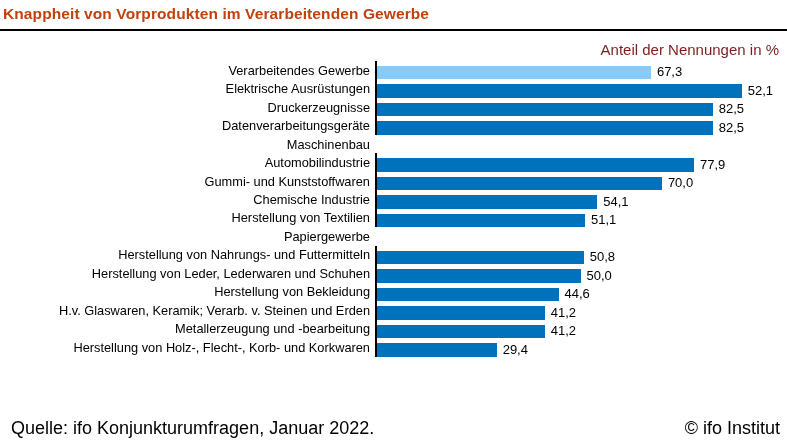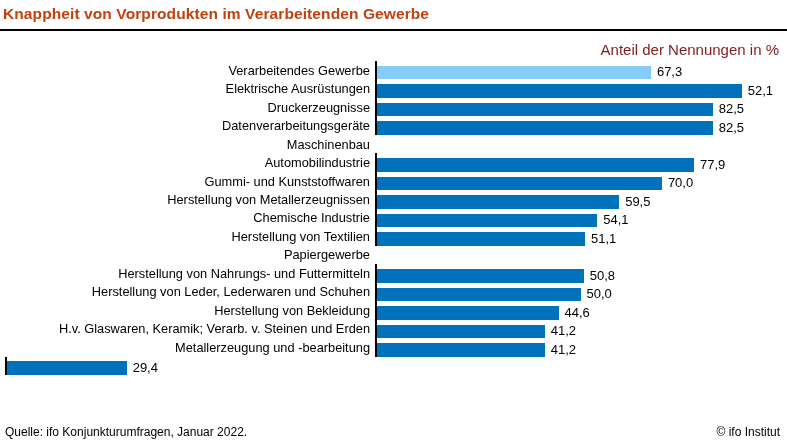--- a/index.html
+++ b/index.html
@@ -68,24 +68,24 @@
     flex: 0 0 auto;
   }
   .val-label {
     font-size: 13px;
     color: #000000;
     margin-left: 6px;
     white-space: nowrap;
   }
   .footer {
     position: absolute;
-    left: 5px; right: 7px; bottom: 4px;
+    left: 11px; right: 7px; bottom: 4px;
     display: flex;
     justify-content: space-between;
-    font-size: 12px;
+    font-size: 18px;
     color: #000000;
   }
 </style>
 </head>
 <body>
 
 <div class="page">
   <div class="title">Knappheit von Vorprodukten im Verarbeitenden Gewerbe</div>
   <div class="title-rule"></div>
   <div class="subtitle">Anteil der Nennungen in %</div>
@@ -129,27 +129,20 @@
         </div>
       </div>
       <div class="row">
         <div class="cat-label">Gummi- und Kunststoffwaren</div>
         <div class="barzone">
           <div class="bar" style="width: 284.9px; background: rgb(0, 114, 188);"></div>
           <div class="val-label">70,0</div>
         </div>
       </div>
       <div class="row">
-        <div class="cat-label">Herstellung von Metallerzeugnissen</div>
-        <div class="barzone">
-          <div class="bar" style="width: 242.165px; background: rgb(0, 114, 188);"></div>
-          <div class="val-label">59,5</div>
-        </div>
-      </div>
-      <div class="row">
         <div class="cat-label">Chemische Industrie</div>
         <div class="barzone">
           <div class="bar" style="width: 220.187px; background: rgb(0, 114, 188);"></div>
           <div class="val-label">54,1</div>
         </div>
       </div>
       <div class="row">
         <div class="cat-label">Herstellung von Textilien</div>
         <div class="barzone">
           <div class="bar" style="width: 207.977px; background: rgb(0, 114, 188);"></div>
@@ -188,20 +181,21 @@
         </div>
       </div>
       <div class="row">
         <div class="cat-label">Metallerzeugung und -bearbeitung</div>
         <div class="barzone">
           <div class="bar" style="width: 167.684px; background: rgb(0, 114, 188);"></div>
           <div class="val-label">41,2</div>
         </div>
       </div>
       <div class="row">
+        <div class="cat-label">Herstellung von Holz-, Flecht-, Korb- und Korkwaren</div>
         <div class="barzone">
           <div class="bar" style="width: 119.658px; background: rgb(0, 114, 188);"></div>
           <div class="val-label">29,4</div>
         </div>
       </div>
     </div>
   <div class="footer">
     <span>Quelle: ifo Konjunkturumfragen, Januar 2022.</span>
     <span>© ifo Institut</span>
   </div>

